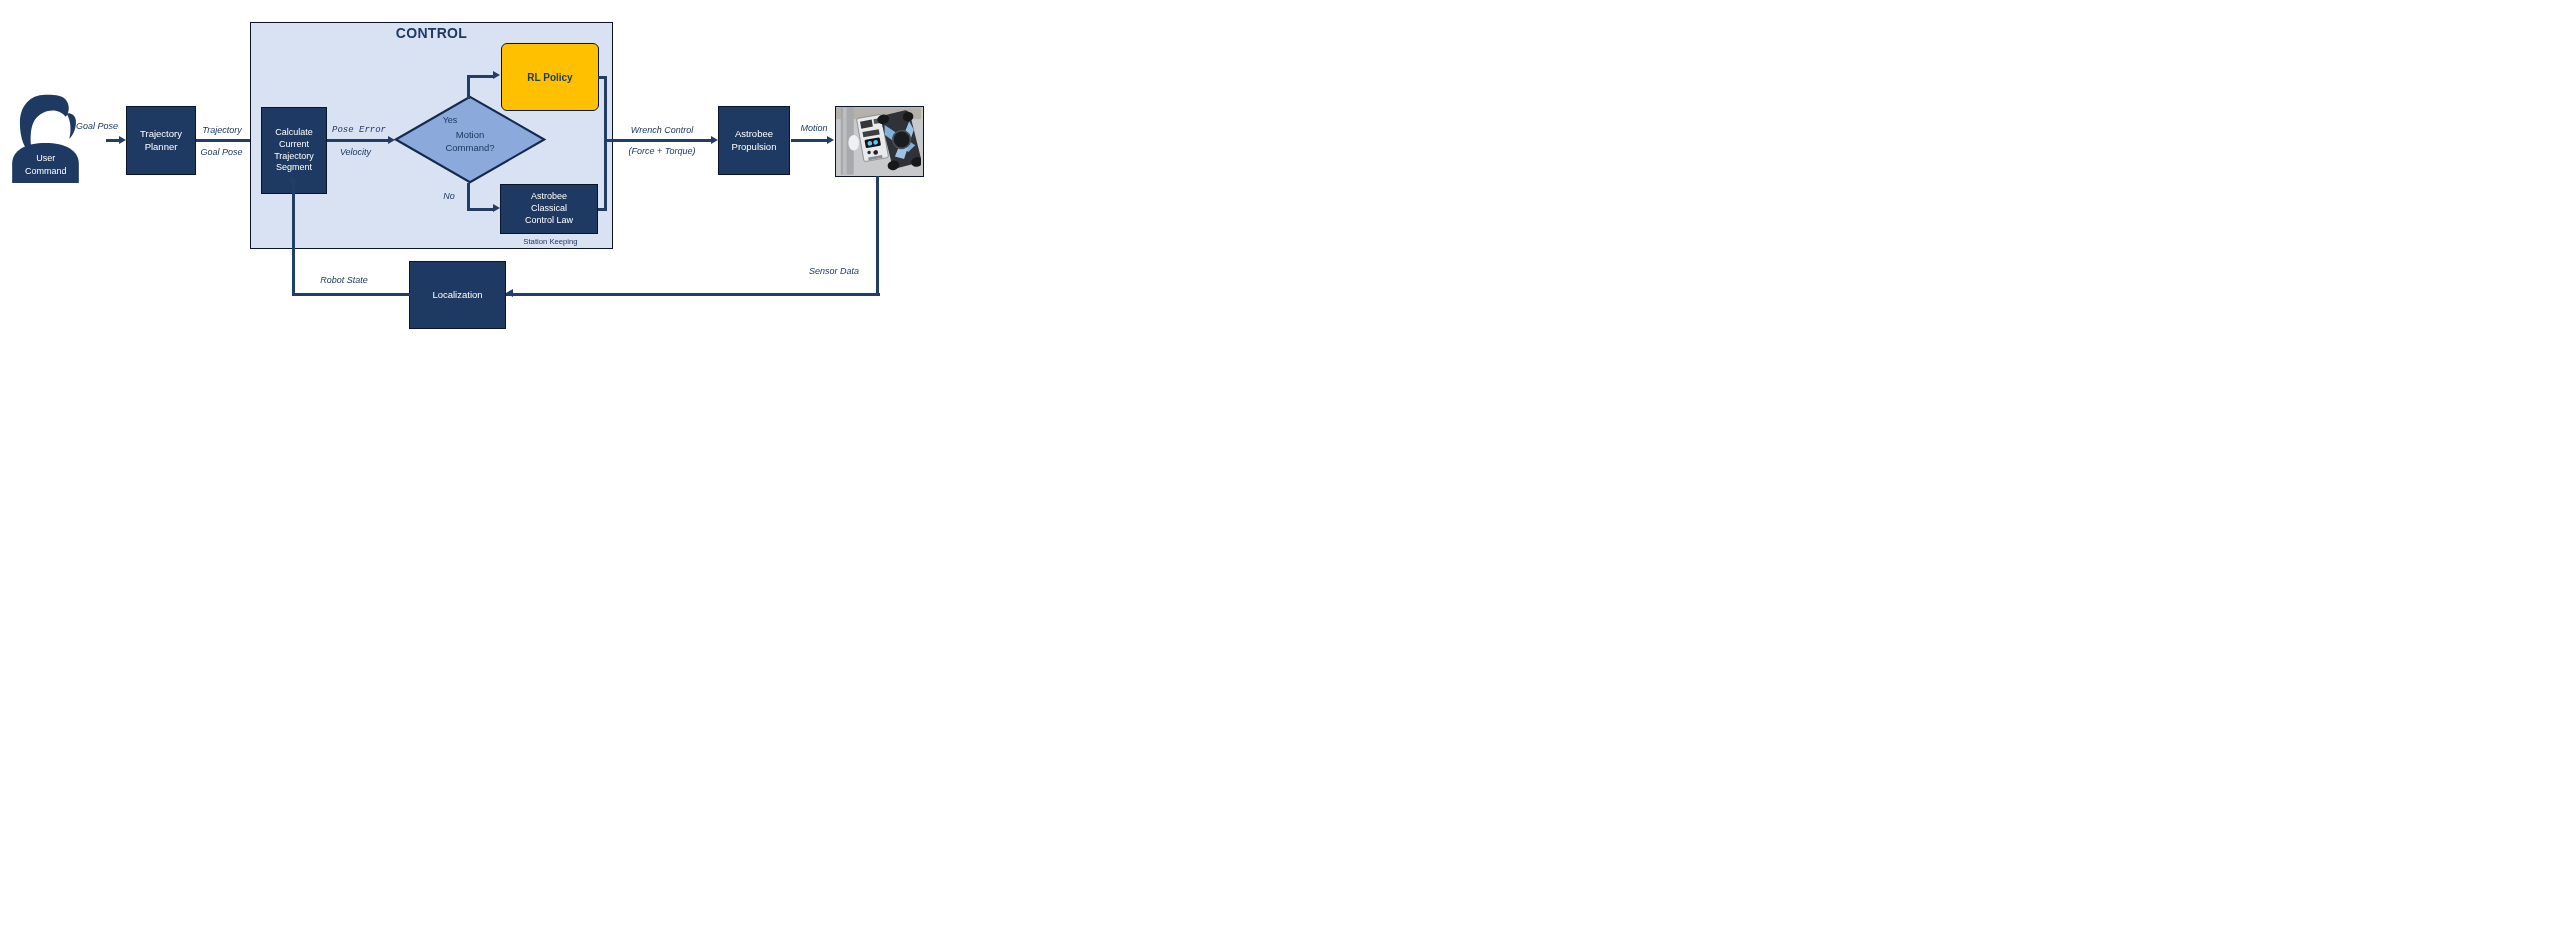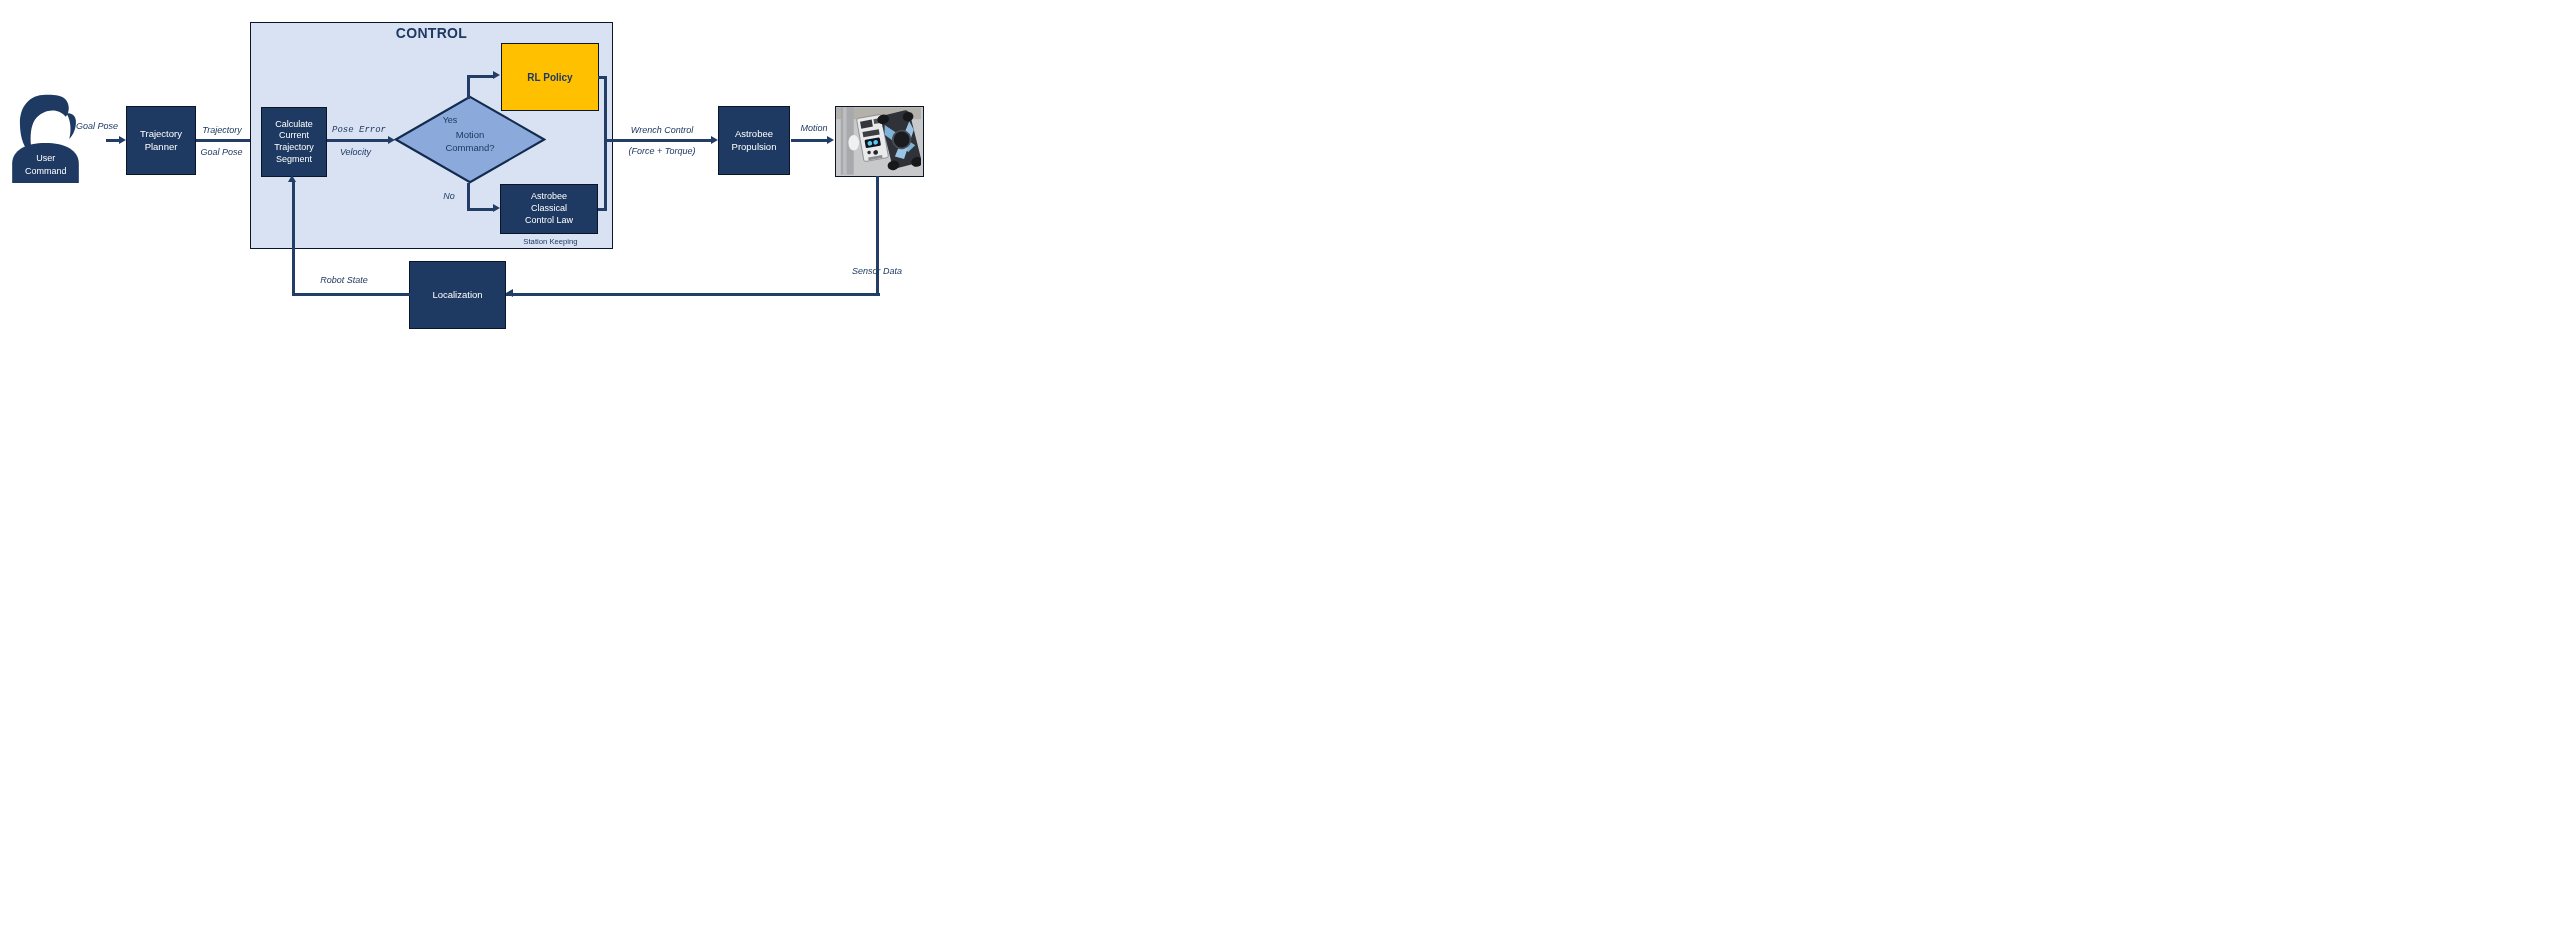--- a/index.html
+++ b/index.html
@@ -47,20 +47,21 @@
     font-size:14px;
     font-weight:700;
     letter-spacing:0.3px;
     color:var(--navy);
   }
   .gold-node{
     background:var(--gold);
     color:var(--navy);
     font-weight:700;
     font-size:10px;
+    border-radius:6px;
   }
   
   .elabel{
     position:absolute;
     font-style:italic;
     font-weight:500;
     color:var(--navy);
     font-size:9px;
     text-align:center;
     white-space:nowrap;
@@ -139,21 +140,21 @@
   </div>
 
   <div class="elabel" style="left:193px;top:125px;width:58px;">Trajectory</div>
   <div class="elabel" style="left:192px;top:147px;width:59px;">Goal Pose</div>
   <div class="seg" style="left:196px;top:139px;width:59px;height:3px;"></div>
   <div class="ah-right" style="left:254px;top:136px;"></div>
 
   <div class="panel" style="left:250px;top:22px;width:363px;height:227px;"></div>
   <div class="panel-title" style="left:250px;top:25px;width:363px;">CONTROL</div>
 
-  <div class="node" style="left:261px;top:107px;width:66px;height:70px;font-size:9px;line-height:1.28;">
+  <div class="node" style="left:261px;top:107px;width:66px;height:87px;font-size:9px;line-height:1.28;">
     <span class="bl">Calculate</span>
     <span class="bl">Current</span>
     <span class="bl">Trajectory</span>
     <span class="bl">Segment</span>
   </div>
 
   <div class="elabel" style="left:327px;top:125px;width:64px;font-family:Liberation Mono, monospace;">Pose Error</div>
   <div class="elabel" style="left:327px;top:147px;width:57px;">Velocity</div>
   <div class="seg" style="left:327px;top:139px;width:62px;height:3px;"></div>
   <div class="ah-right" style="left:388px;top:136px;"></div>
@@ -234,21 +235,21 @@
         <ellipse cx="132" cy="20" rx="9" ry="8" fill="#17181a"></ellipse>
         <ellipse cx="88" cy="94" rx="10" ry="8" fill="#17181a"></ellipse>
         <ellipse cx="128" cy="98" rx="10" ry="8" fill="#17181a"></ellipse>
       </g>
     </svg>
   </div>
 
   <div class="seg" style="left:876px;top:176px;width:3px;height:119px;"></div>
   <div class="seg" style="left:506px;top:293px;width:374px;height:3px;"></div>
   <div class="ah-left" style="left:506px;top:289px;"></div>
-  <div class="elabel" style="left:798px;top:266px;width:104px;text-align:right;">Sensor Data</div>
+  <div class="elabel" style="left:782px;top:266px;width:104px;">Sensor Data</div>
 
   <div class="node" style="left:409px;top:261px;width:97px;height:68px;">
     <span class="bl">Localization</span>
   </div>
 
   <div class="seg" style="left:292px;top:293px;width:119px;height:3px;"></div>
   <div class="seg" style="left:292px;top:182px;width:3px;height:113px;"></div>
   <div class="ah-up" style="left:288px;top:175px;"></div>
   <div class="elabel" style="left:294px;top:275px;width:100px;">Robot State</div>
 

